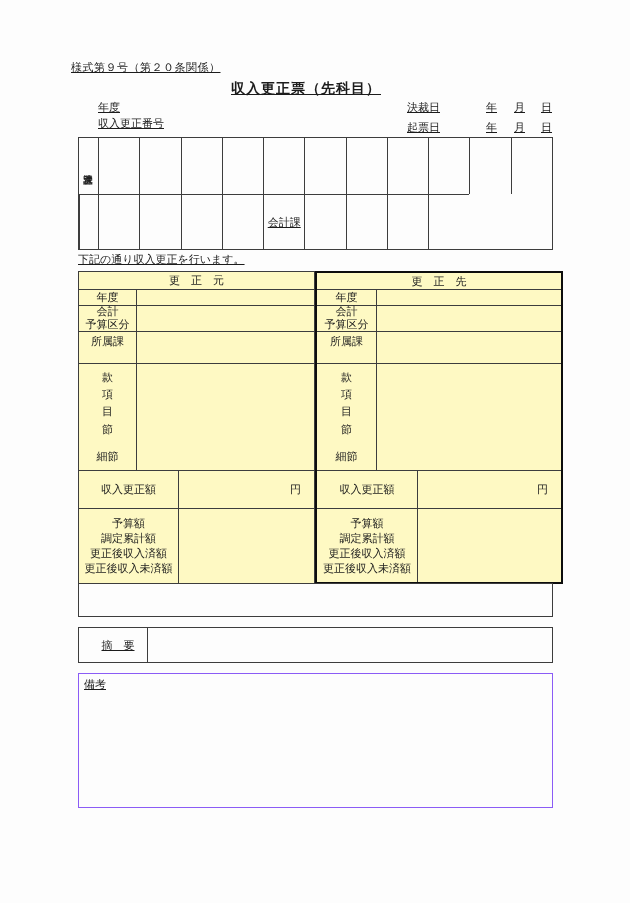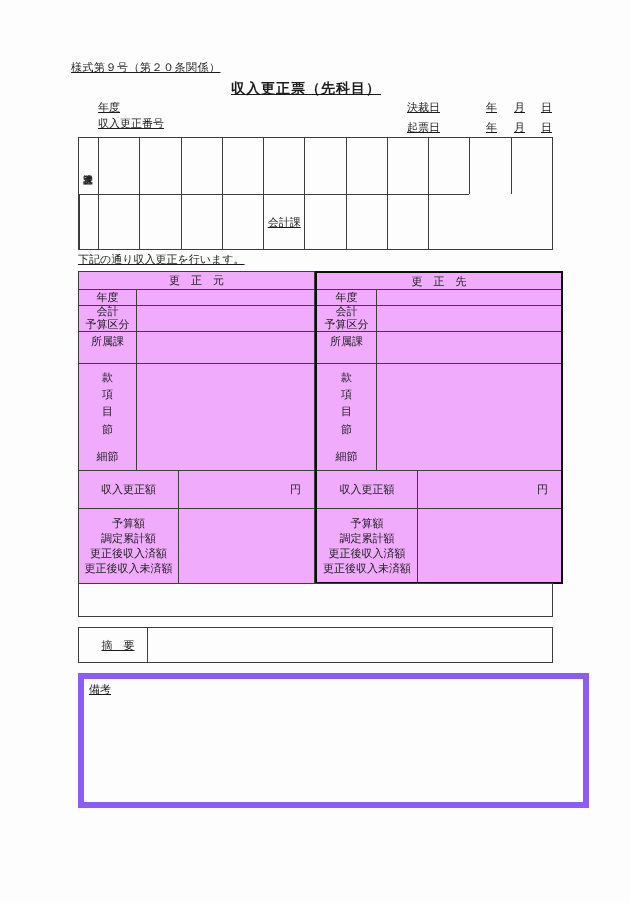--- a/index.html
+++ b/index.html
@@ -33,21 +33,21 @@
     font-size:9.5px; line-height:19px; padding-top:2px;
     display:flex; justify-content:center;
   }
   .st-span2 { grid-column:1 / span 2; }
   .st-label { display:flex; align-items:center; justify-content:center; font-size:11px; }
 
   .declaration { left:78px; top:252px; font-size:11px; }
 
   
   .main-table { left:78px; top:271px; width:475px; height:347px; }
-  .half { position:absolute; top:0; height:313px; display:flex; flex-direction:column; background:#f0abfc; }
+  .half { position:absolute; top:0; height:313px; display:flex; flex-direction:column; background:#fef9c3; }
   .half.left  { left:0; width:237px; border:1px solid #3d3d3d; }
   .half.right { left:237px; width:248px; border:2px solid #0d0d0d; }
   .t-head { display:flex; align-items:center; justify-content:center; border-bottom:1px solid #3d3d3d; font-size:11px; }
   .left  .t-head { height:18px; }
   .right .t-head { height:17px; }
   .t-row { display:flex; border-bottom:1px solid #3d3d3d; }
   .t-row.last { flex:1; border-bottom:none; }
   .h16{height:16px} .h26{height:26px} .h32{height:32px} .h107{height:107px} .h38{height:38px}
   .lbl { border-right:1px solid #3d3d3d; display:flex; align-items:center; justify-content:center; text-align:center; font-size:11px; }
   .left  .lblU { width:58px; }  .right .lblU { width:60px; }
@@ -58,21 +58,21 @@
   .kmks { flex-direction:column; justify-content:flex-start; padding-top:5px; line-height:17.2px; }
   .kmks .gap { margin-top:10px; }
   .stack4 { flex-direction:column; line-height:15px; }
   .val.yen { display:flex; align-items:center; justify-content:flex-end; padding-right:13px; }
   .bottom-row { position:absolute; left:0; top:312px; width:475px; height:34px; border:1px solid #3d3d3d; background:#fdfdfd; }
 
   
   .summary-box { left:78px; top:627px; width:475px; height:36px; border:1px solid #3d3d3d; display:flex;padding-left:10px; }
   .summary-label { width:59px; border-right:1px solid #3d3d3d; display:flex; align-items:center; justify-content:center; font-size:11px; }
   .summary-value { flex:1; }
-  .remarks-box { left:78px; top:673px; width:511px; height:135px; border:6px solid #8b5cf6; padding:3px 5px; }
+  .remarks-box { left:78px; top:673px; width:475px; height:135px; border:1px solid #8b5cf6; padding:3px 5px; }
   .remarks-label { font-size:11px; }
 </style>
 </head>
 <body>
 
 <div class="page">
 
   <div class="abs form-number">様式第９号（第２０条関係）</div>
   <div class="abs title">収入更正票（先科目）</div>
 

